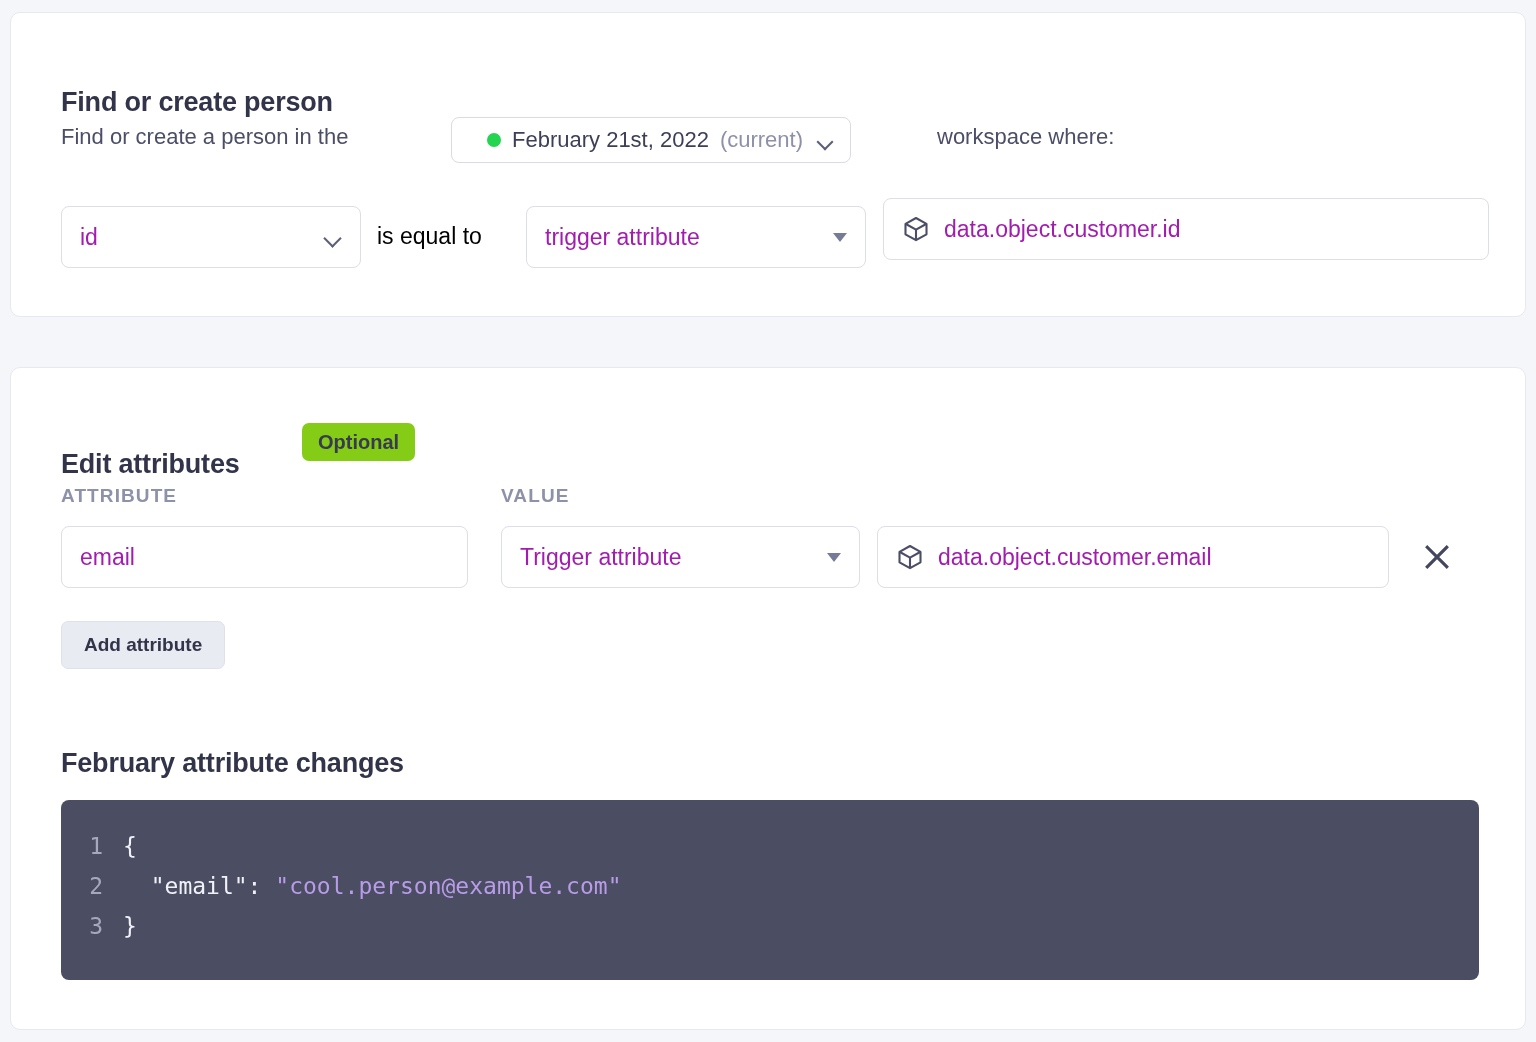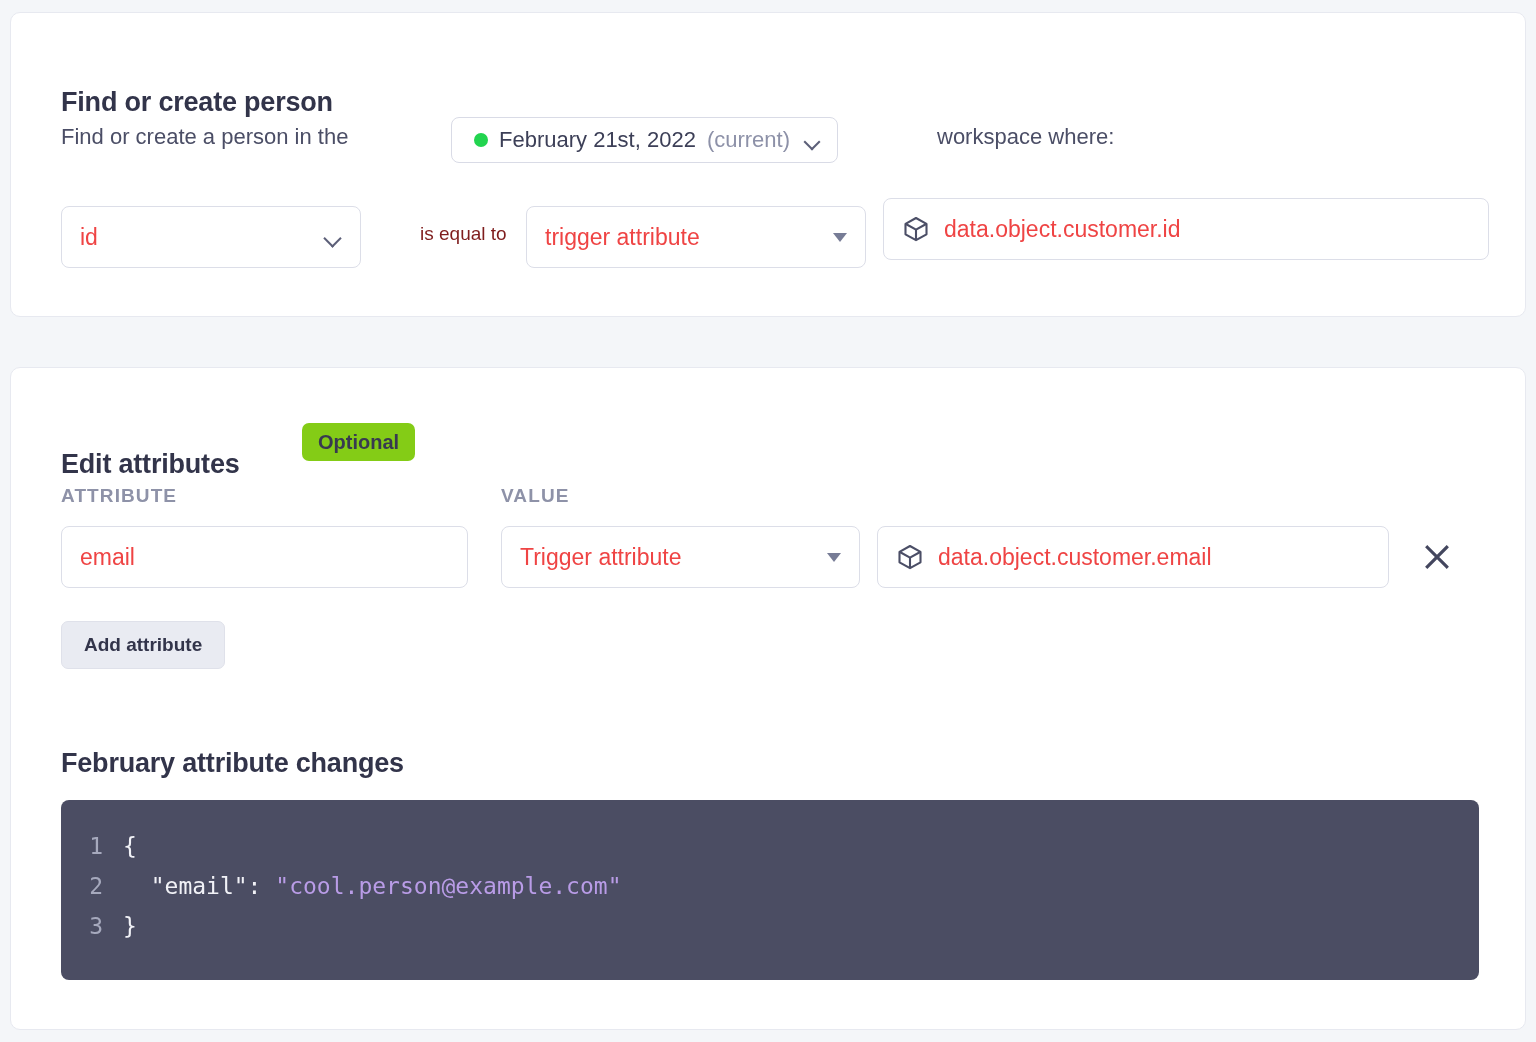--- a/index.html
+++ b/index.html
@@ -45,21 +45,21 @@
     white-space: nowrap;
   }
 
   
   .ws-pill {
     position: absolute;
     display: flex;
     align-items: center;
     gap: 11px;
     height: 46px;
-    padding: 0 16px 0 22px;
+    padding: 0 16px 0 35px;
     border: 1px solid #d9dbe6;
     border-radius: 8px;
     background: #fff;
     cursor: pointer;
   }
   .ws-dot {
     width: 14px; height: 14px; border-radius: 50%;
     background: #22d44f;
     flex: none;
   }
@@ -85,21 +85,21 @@
     height: 62px;
     border: 1px solid #dcdee8;
     border-radius: 8px;
     background: #fff;
     padding: 0 18px;
     font-size: 23px;
     color: #3c3f57;
     white-space: nowrap;
   }
   .field.select { cursor: pointer; justify-content: space-between; }
-  .field .txt { font-size: 23px; color: #ef4444; }
+  .field .txt { font-size: 23px; color: #a21caf; }
 
   .chev-thin {
     width: 18px; height: 11px; position: relative; flex: none;
   }
   .chev-thin::before {
     content: ""; position: absolute; left: 2px; top: 0;
     width: 11px; height: 11px;
     border-right: 2.6px solid #5c5f78;
     border-bottom: 2.6px solid #5c5f78;
     transform: rotate(45deg);
@@ -108,24 +108,23 @@
     width: 0; height: 0; flex: none;
     border-left: 7px solid transparent;
     border-right: 7px solid transparent;
     border-top: 9px solid #777c96;
   }
 
   .cube { flex: none; margin-right: 14px; }
 
   .static-text {
     position: absolute;
-    font-size: 19px;
-    color: #7f1d1d;
-    white-space: nowrap;
-    margin-left: 43px;
+    font-size: 23px;
+    color: #000000;
+    white-space: nowrap;
   }
 
   
   .badge {
     position: absolute;
     display: flex; align-items: center; justify-content: center;
     height: 38px;
     padding: 0 16px;
     border-radius: 7px;
     background: #84cc16;

